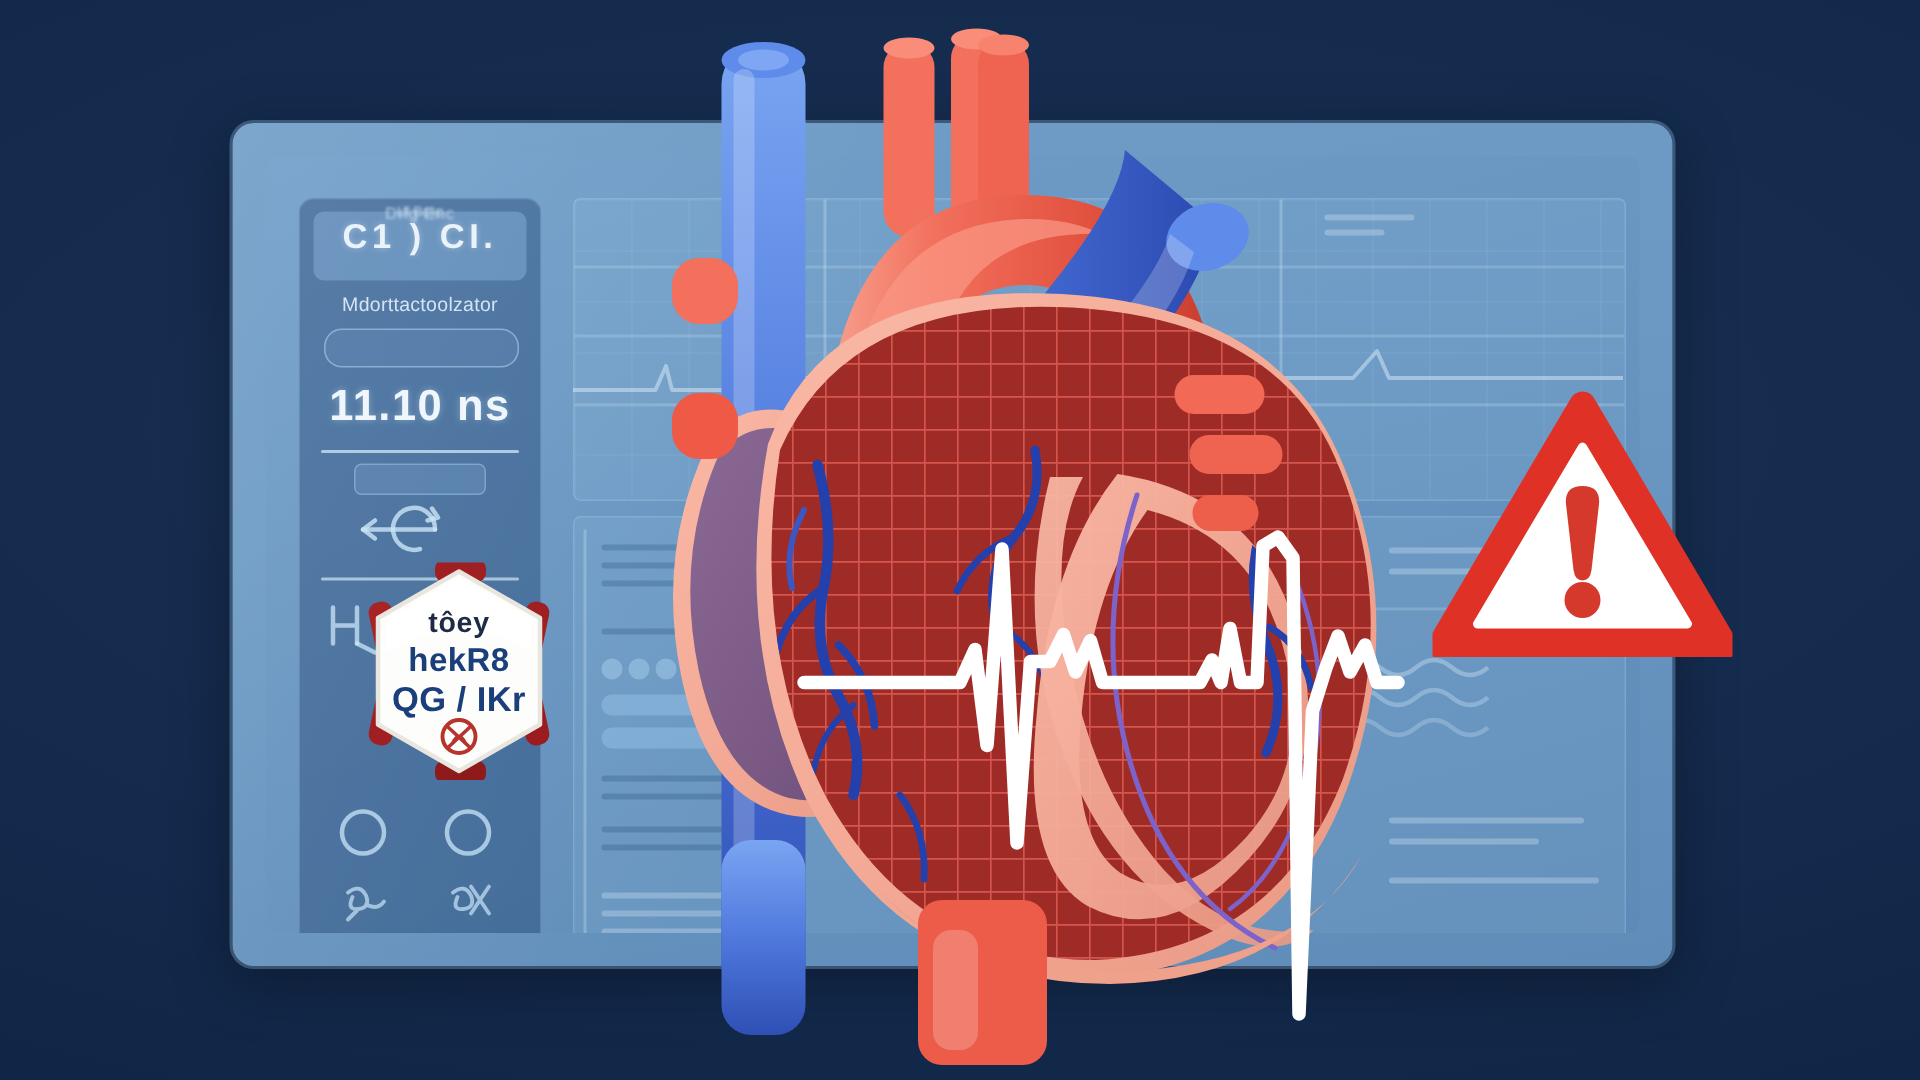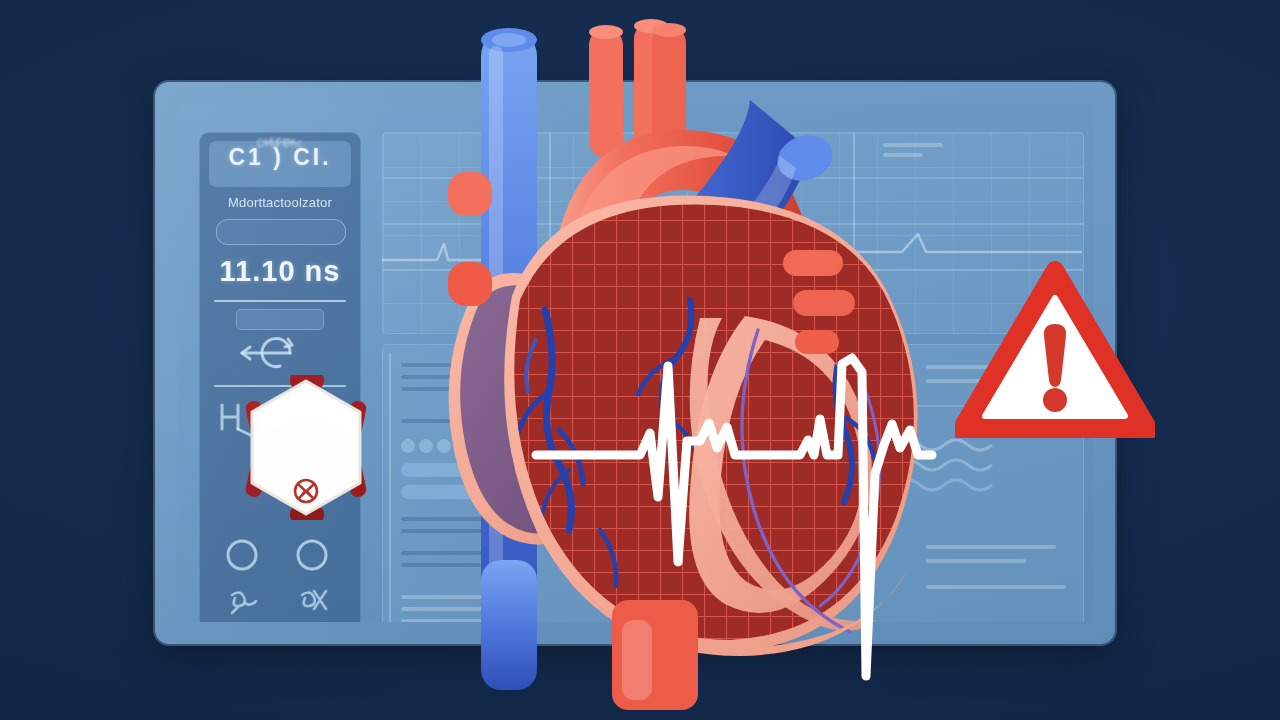--- a/index.html
+++ b/index.html
@@ -399,14 +399,19 @@
       <rect x="12" y="26" width="16" height="36" rx="7" fill="#a82326" transform="rotate(-12 20 44)"></rect>
     </g>
     <path d="M70 6 L124 37 L124 108 L70 139 L16 108 L16 37 Z" fill="#fdfdfb" stroke="#e9e6df" stroke-width="3" stroke-linejoin="round"></path>
     <path d="M70 10 L118 38 L118 60 Q70 30 22 60 L22 38 Z" fill="#ffffff" opacity=".85"></path>
     <g>
       <circle cx="70" cy="116" r="11" fill="none" stroke="#b7342c" stroke-width="2.6"></circle>
       <path d="M63 110 l14 13 M77 110 l-14 13" stroke="#b7342c" stroke-width="2.4" fill="none" stroke-linecap="round"></path>
       <path d="M66 120 q4 -8 8 0" stroke="#b7342c" stroke-width="2.2" fill="none" stroke-linecap="round"></path>
     </g>
   </svg>
+  <div class="badge" style="pointer-events:none;">
+    <div class="badge-txt bt1">tôey</div>
+    <div class="badge-txt bt2">hekR8</div>
+    <div class="badge-txt bt3">QG / IKr</div>
+  </div>
 
 </div>
 
 </body></html>

